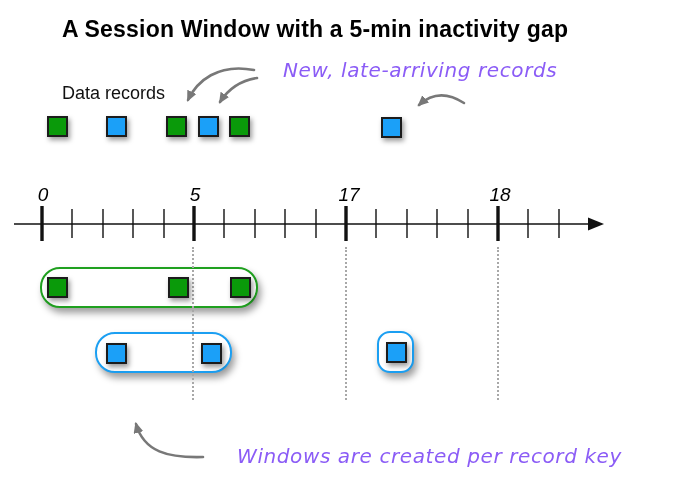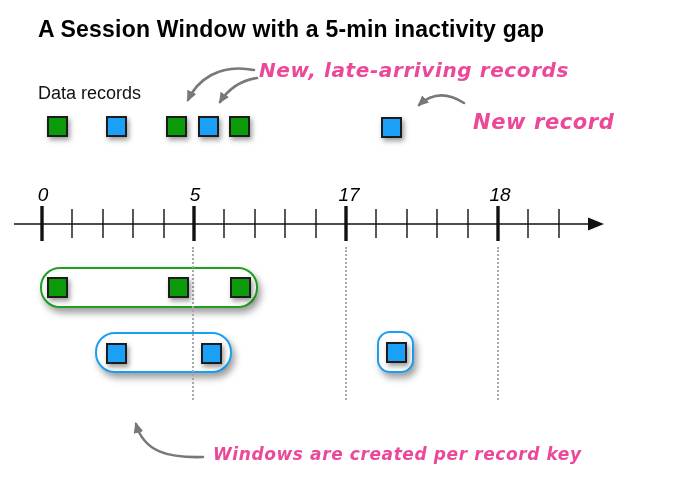--- a/index.html
+++ b/index.html
@@ -1,36 +1,35 @@
 <!DOCTYPE html>
 <html><head>
 <meta charset="utf-8">
 <style>
   html,body{margin:0;padding:0;background:#fff;}
   #canvas{
     position:relative;width:688px;height:486px;background:#ffffff;
     font-family:"Liberation Sans", sans-serif;overflow:hidden;
   }
-  .abs{position:absolute;}
+  .abs{position:absolute;margin-left:24px;}
   
   #title{
     left:38px;top:16px;font-size:23px;font-weight:bold;color:#000;
     letter-spacing:0.2px;white-space:nowrap;
   }
   
   #data-records-label{left:38px;top:83px;font-size:18px;color:#111;text-align:right;}
   
   .hand{
-    color:#ec4899;font-style:italic;letter-spacing:0.6px;white-space:nowrap;
+    color:#8b5cf6;font-style:italic;letter-spacing:0.6px;white-space:nowrap;
     font-family:"DejaVu Sans", sans-serif;
-    font-weight:bold;
   }
   #late-annotation{left:259px;top:58px;font-size:20px;}
   #new-record-annotation{left:473px;top:110px;font-size:21px;}
-  #per-key-annotation{left:213px;top:444px;font-size:17px;}
+  #per-key-annotation{left:213px;top:444px;font-size:20px;}
   
   .sq{
     position:absolute;width:21px;height:21px;box-sizing:border-box;
     border:2px solid #1c1c1c;
     box-shadow:2px 3px 5px rgba(0,0,0,0.40);
     z-index:30;
   }
   
   .session-window{
     position:absolute;background:#ffffff;box-sizing:border-box;
@@ -60,21 +59,20 @@
 </head>
 <body>
 
 <div id="canvas">
 
   <div id="title" class="abs">A Session Window with a 5-min inactivity gap</div>
 
   <div id="data-records-label" class="abs">Data records</div>
 
   <div id="late-annotation" class="abs hand">New, late-arriving records</div>
-  <div id="new-record-annotation" class="abs hand">New record</div>
   <div id="per-key-annotation" class="abs hand">Windows are created per record key</div>
 
   <div class="sq" style="left: 47px; top: 116px; background-color: rgb(10, 154, 10);"></div>
   <div class="sq" style="left: 106px; top: 116px; background-color: rgb(27, 160, 248);"></div>
   <div class="sq" style="left: 166px; top: 116px; background-color: rgb(10, 154, 10);"></div>
   <div class="sq" style="left: 198px; top: 116px; background-color: rgb(27, 160, 248);"></div>
   <div class="sq" style="left: 229px; top: 116px; background-color: rgb(10, 154, 10);"></div>
   <div class="sq" style="left: 381px; top: 117px; background-color: rgb(27, 160, 248);"></div>
 
   <div class="tick-label" style="left:43px">0</div>

